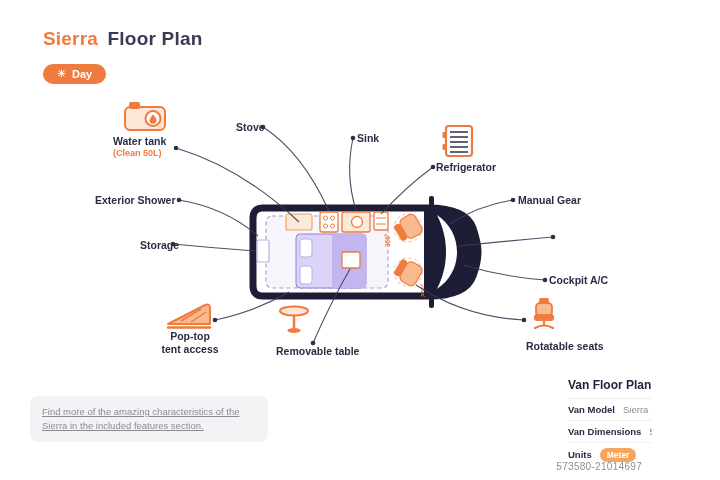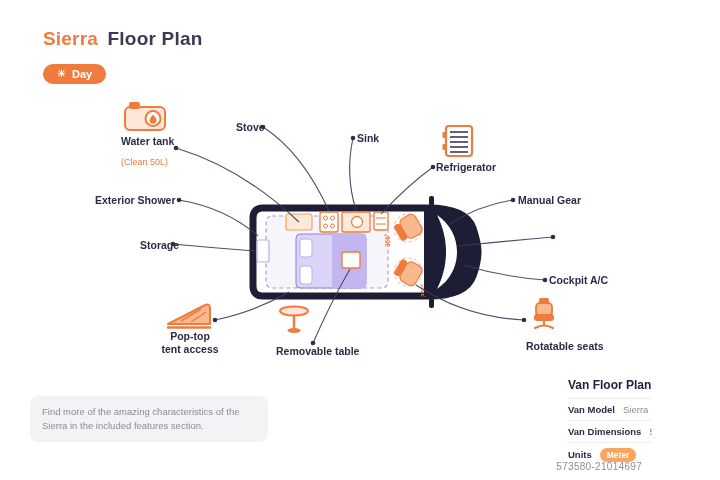--- a/index.html
+++ b/index.html
@@ -22,37 +22,37 @@
   
   .icon-abs { position:absolute; }
   .ic-water { left:122px; top:100px; }
   .ic-fridge { left:441px; top:124px; }
   .ic-poptop { left:165px; top:298px; }
   .ic-table { left:277px; top:304px; }
   .ic-seat { left:528px; top:297px; }
 
   
   .flabel { position:absolute; font-size:10.5px; font-weight:700; color:#2B2B45; white-space:nowrap; }
-  .lab-water { left:121px; top:135px; }
-  .lab-water .sub { display:block; font-size:9px; color:#EF7B3E; font-weight:400; margin-top:10px; }
+  .lab-water { left:113px; top:135px; }
+  .lab-water .sub { display:block; font-size:9px; color:#EF7B3E; font-weight:700; margin-top:1px; }
   .lab-stove { left:236px; top:121px; }
   .lab-sink  { left:357px; top:132px; }
   .lab-fridge { left:436px; top:161px; }
   .lab-shower { left:95px; top:194px; }
   .lab-gear { left:518px; top:194px; }
   .lab-storage { left:134px; top:239px;padding-left:6px; }
   .lab-radio { left:559px; top:222px; line-height:1.25; }
   .lab-cockpit { left:549px; top:274px; }
   .lab-poptop { left:150px; top:330px; width:80px; text-align:center; line-height:1.25; }
   .lab-table { left:276px; top:345px; }
   .lab-seats { left:526px; top:340px; }
 
   
   .note-box { position:absolute; left:30px; top:396px; width:238px; background:#F3F3F5;
-    border-radius:8px; padding:9px 12px; font-size:9.5px; color:#8B8B98; line-height:1.45; }
+    border-radius:8px; padding:9px 12px; font-size:9.5px; color:#8B8B98; line-height:1.45;text-decoration:underline; }
 
   
   .info-panel { position:absolute; left:568px; top:378px; width:142px; }
   .info-panel h2 { font-size:12px; font-weight:700; color:#22223A; padding-bottom:6px;
     border-bottom:1px solid #EDEDF0; }
   .info-row { display:flex; align-items:baseline; gap:8px; padding:5px 0; border-bottom:1px solid #F1F1F4; }
   .info-row:last-child { border-bottom:none; }
   .info-row .k { font-size:9.5px; font-weight:700; color:#2B2B45; white-space:nowrap;text-align:right; }
   .info-row .v { font-size:9.5px; color:#8B8B98; white-space:nowrap; }
   .badge { background:#F9A45F; color:#fff; border-radius:7px; padding:2px 7px;

